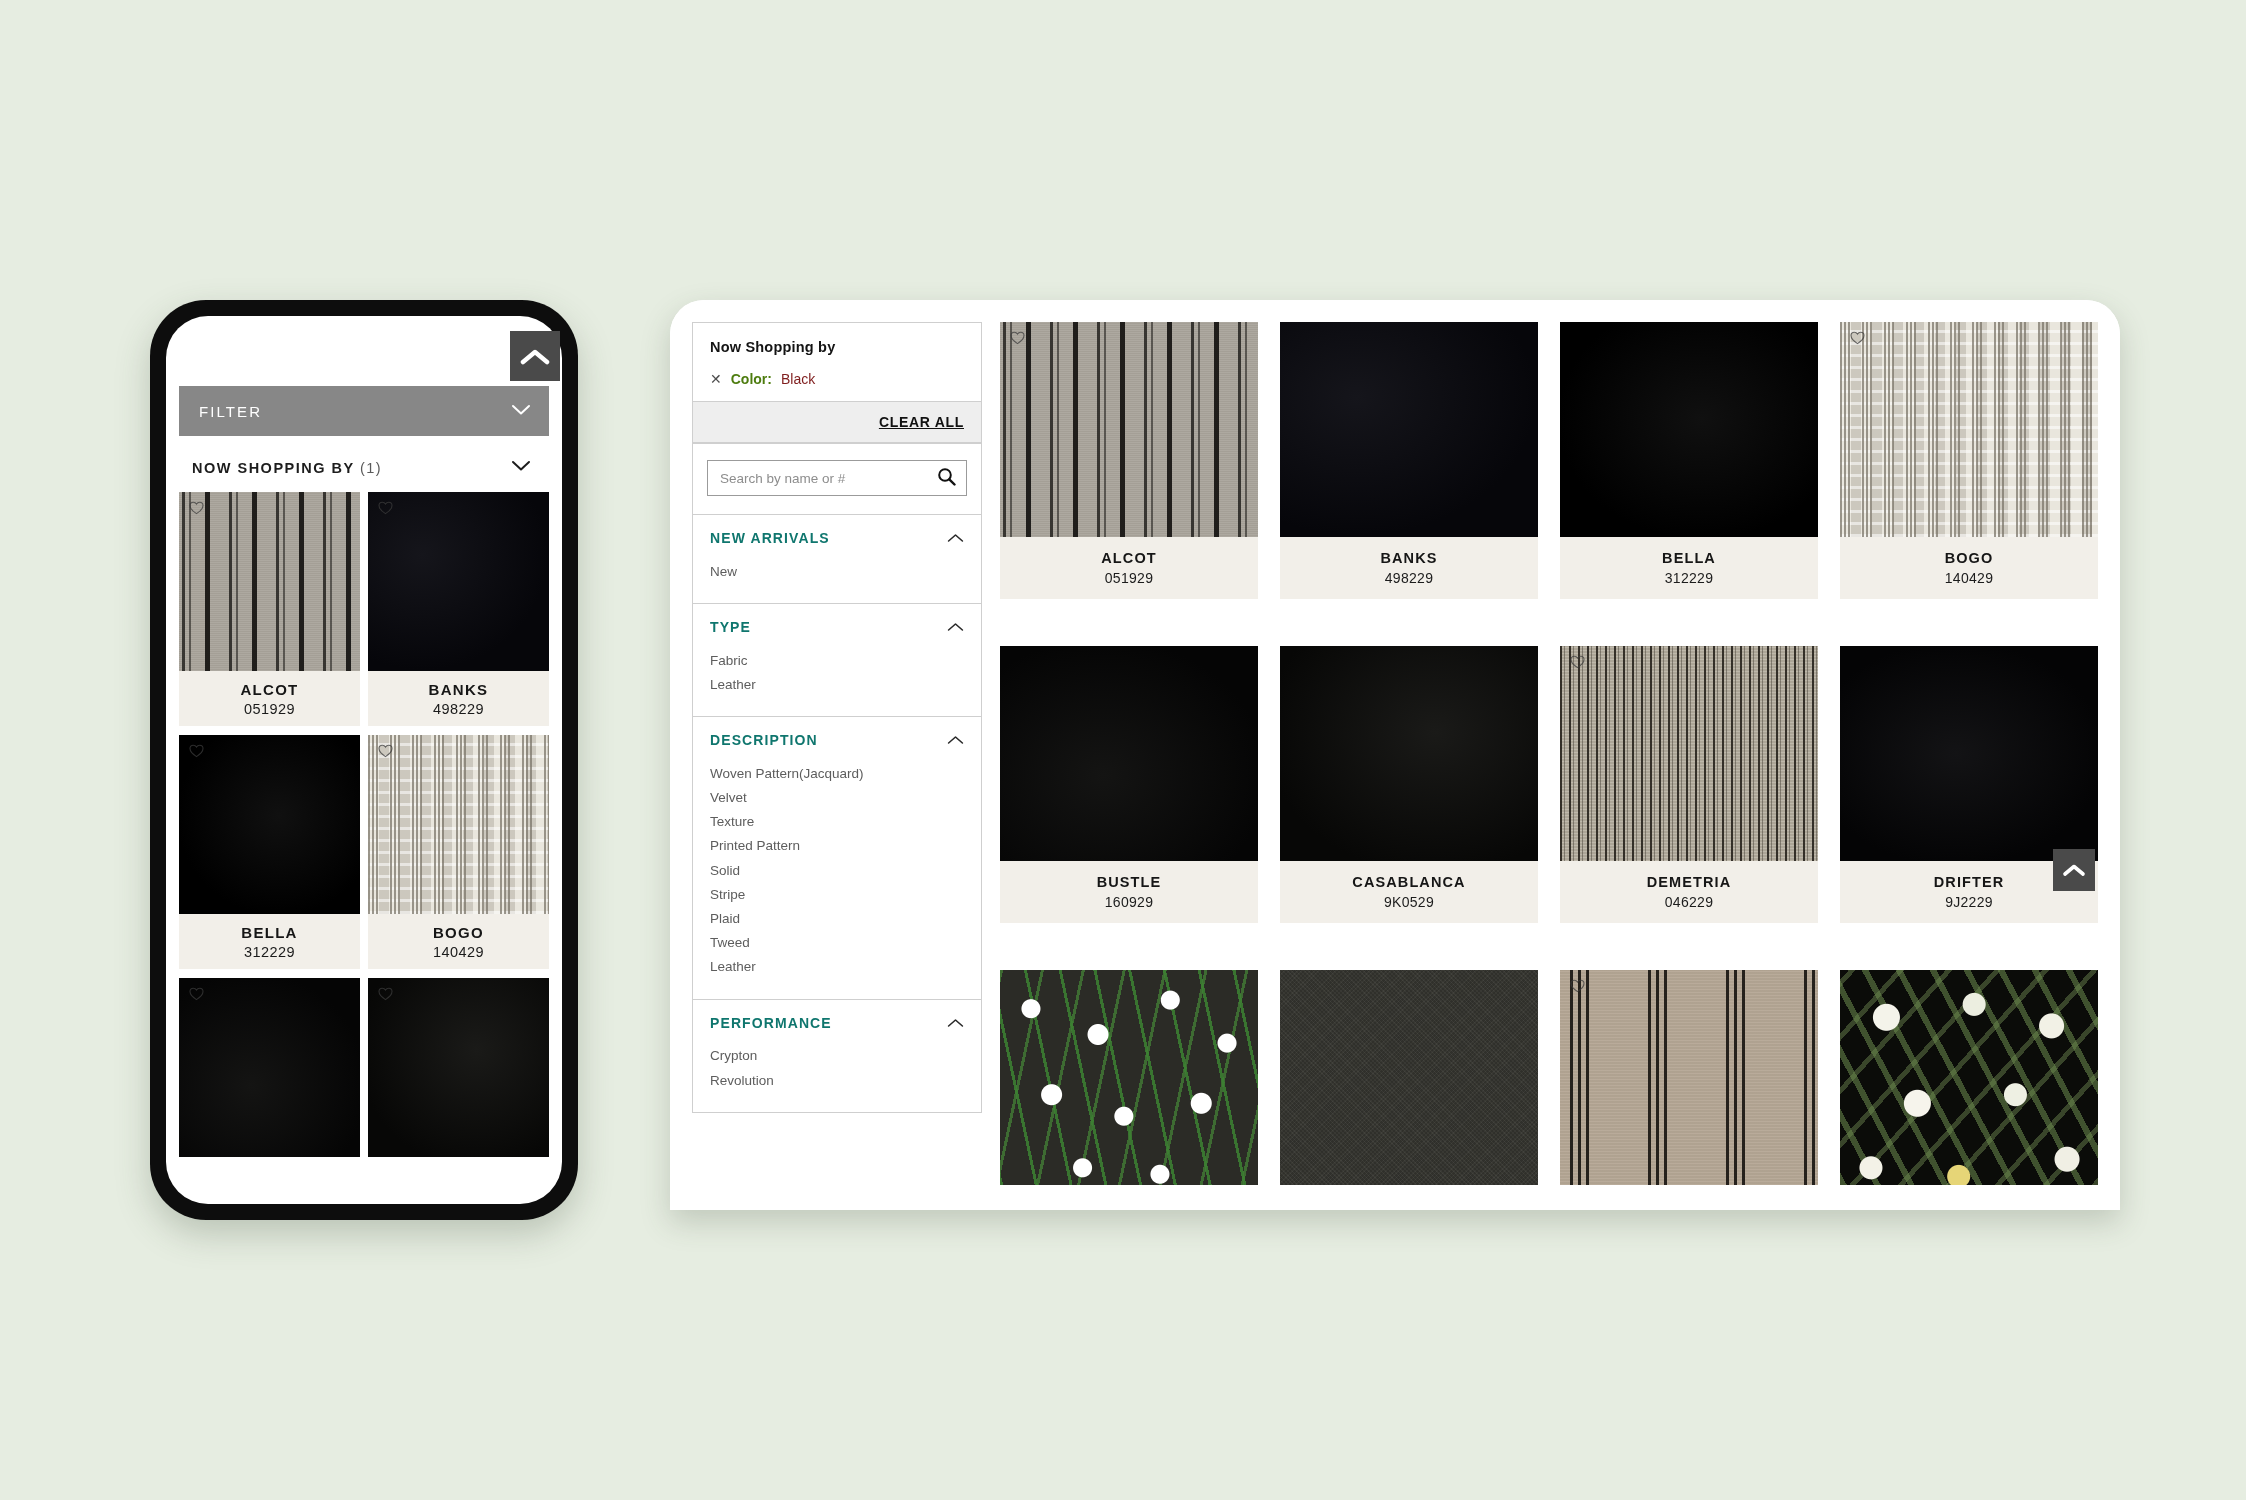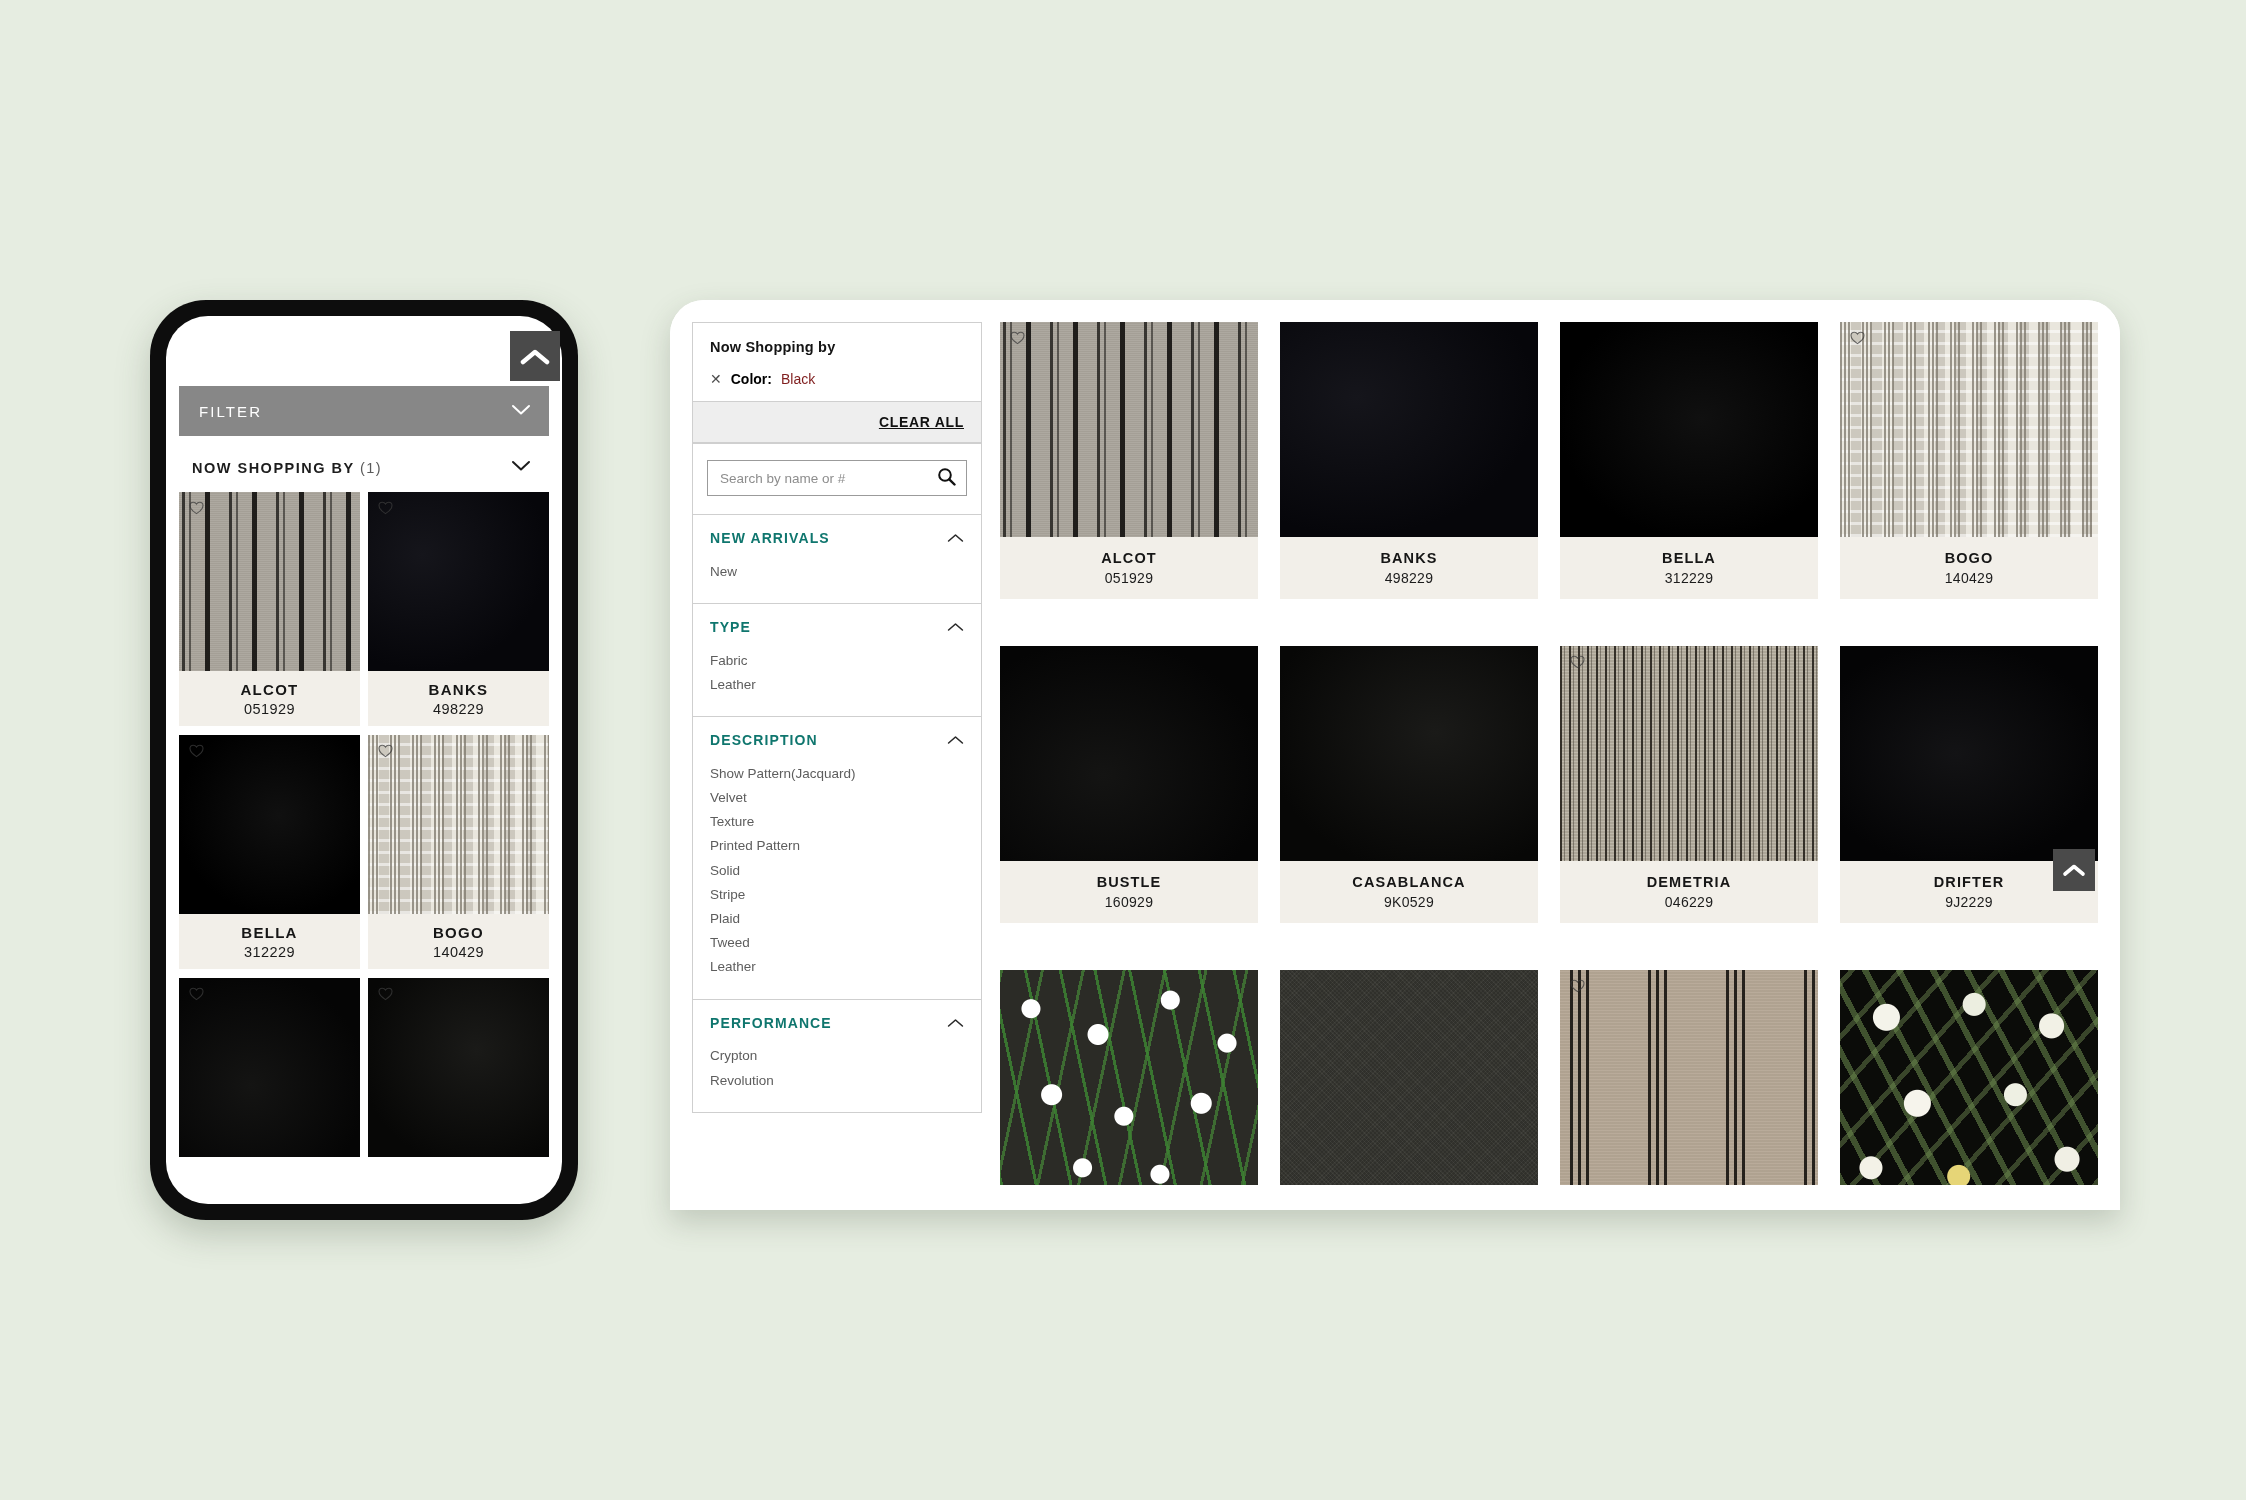--- a/index.html
+++ b/index.html
@@ -91,21 +91,21 @@
   .show-row .opt { text-decoration: underline; color:#3c3c3c; letter-spacing:.3px; }
   .show-row .opt.active { font-weight: 700; color:#121212; }
 
   
   .sidebar { position: absolute; left: 22px; top: 22px; width: 290px; }
   .sb-box { border: 1px solid #cfcfcf; background:#fff; }
   .sb-nowshop { padding: 16px 17px 14px 17px; }
   .sb-nowshop .ttl { font-size: 14.5px; font-weight: 700; color: #141414; letter-spacing:.2px; }
   .sb-chip { margin-top: 16px; display:flex; align-items:center; gap:9px; font-size:14px; }
   .sb-chip .xmark { font-size: 14px; color:#4d4d4d; line-height:1; }
-  .sb-chip .k { font-weight: 700; color:#000000; }
+  .sb-chip .k { font-weight: 700; color:#4d7c0f; }
   .sb-chip .v { color:#7f1d1d; }
   .sb-clear {
     background:#eeeeee; border-top:1px solid #cfcfcf; border-bottom:1px solid #cfcfcf;
     padding: 11px 17px; text-align: right;
   }
   .sb-clear a { font-size:14px; font-weight:700; letter-spacing:.7px; color:#111; text-decoration: underline; }
 
   .sb-searchwrap { padding: 16px 14px 18px 14px; border-left:1px solid #cfcfcf; border-right:1px solid #cfcfcf; background:#fff;}
   .sb-search {
     display:flex; align-items:center; border:1px solid #9b9b9b; height: 36px; padding: 0 10px 0 12px; background:#fff;gap:12px;
@@ -405,21 +405,21 @@
               </div>
             </div>
             <div class="fgroup">
               <div class="fg-head">
                 <span class="fg-title">DESCRIPTION</span>
                 <span><svg width="17" height="10" viewBox="0 0 17 10">
                     <path d="M1.6 8 L8.5 2 L15.4 8" stroke="#2a2a2a" stroke-width="1.6" fill="none" stroke-linecap="round" stroke-linejoin="round"></path>
                   </svg></span>
               </div>
               <div>
-                <div class="fg-item">Show Pattern(Jacquard)</div>
+                <div class="fg-item">Woven Pattern(Jacquard)</div>
                 <div class="fg-item">Velvet</div>
                 <div class="fg-item">Texture</div>
                 <div class="fg-item">Printed Pattern</div>
                 <div class="fg-item">Solid</div>
                 <div class="fg-item">Stripe</div>
                 <div class="fg-item">Plaid</div>
                 <div class="fg-item">Tweed</div>
                 <div class="fg-item">Leather</div>
               </div>
             </div>

